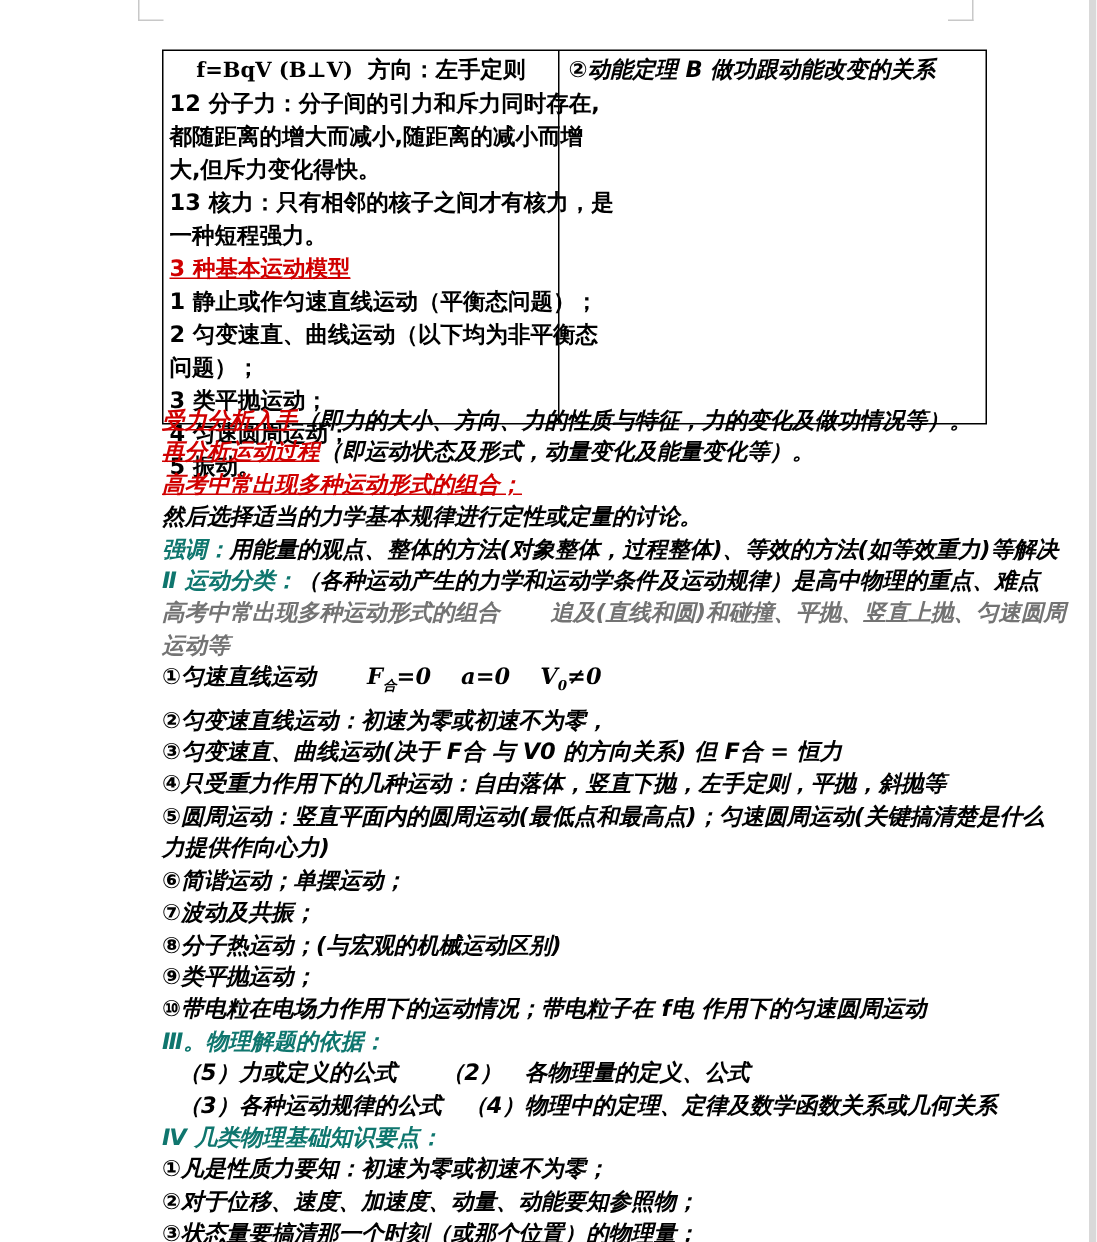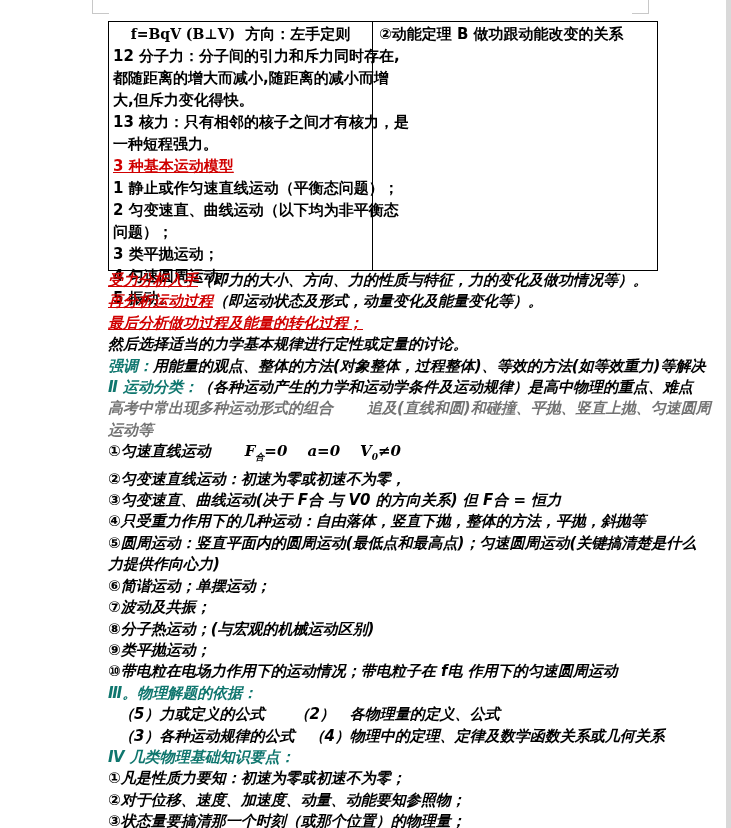--- a/index.html
+++ b/index.html
@@ -41,37 +41,38 @@
   }
   .guide-tl-h { left: 92px;  top: 13px;  width: 17px; height: 1px; }
   .guide-tl-v { left: 92px;  top: 0px;   width: 1px;  height: 14px; }
   .guide-tr-h { left: 632px; top: 13px;  width: 17px; height: 1px; }
   .guide-tr-v { left: 648px; top: 0px;   width: 1px;  height: 14px; }
 
   
   .tbl {
     position: absolute;
     left: 108px;
-    top: 21px;
+    top: 33px;
     width: 550px;
     height: 250px;
     border: 1px solid #000000;
     box-sizing: border-box;
     display: flex;
   }
   .tbl-col-left {
     width: 264px;
     box-sizing: border-box;
     border-right: 1px solid #000000;
     padding: 1px 4px 0 4px;
   }
   .tbl-col-right {
     flex: 1;
     box-sizing: border-box;
     padding: 1px 4px 0 6px;
+    font-style: italic;
   }
 
   .ln {
     font-size: 15px;
     line-height: 22px;
     white-space: nowrap;
     font-weight: bold;
     letter-spacing: 0px;
   }
 
@@ -155,39 +156,39 @@
     </div>
 
   </div>
 
   <div class="body-area">
 
     <div class="p"><span class="red-ul">受力分析入手</span><span>（即力的大小、方向、力的性质与特征，力的变化及做功情况等）。</span></div>
 
     <div class="p"><span class="red-ul">再分析运动过程</span><span>（即运动状态及形式，动量变化及能量变化等）。</span></div>
 
-    <div class="p"><span class="red-ul">最后分析做功过程及能量的转化过程；</span></div>
+    <div class="p"><span class="red-ul">高考中常出现多种运动形式的组合；</span></div>
 
     <div class="p">然后选择适当的力学基本规律进行定性或定量的讨论。</div>
 
     <div class="p"><span class="red">强调：</span><span>用能量的观点、整体的方法(对象整体，过程整体)、等效的方法(如等效重力)等解决</span></div>
 
     <div class="p"><span class="red">Ⅱ 运动分类：</span><span>（各种运动产生的力学和运动学条件及运动规律）是高中物理的重点、难点</span></div>
 
     <div class="p purple"><span>高考中常出现多种运动形式的组合</span><span class="sp-lg"></span><span>追及(直线和圆)和碰撞、平抛、竖直上抛、匀速圆周</span></div>
 
     <div class="p purple">运动等</div>
 
     <div class="p"><span>①</span><span>匀速直线运动</span><span class="sp-lg"></span><span class="mathv">F</span><span class="sub">合</span><span class="mathv">=0</span><span class="sp-md"></span><span class="mathv">a=0</span><span class="sp-md"></span><span class="mathv">V</span><span class="sub">0</span><span class="mathv">≠0</span></div>
 
     <div class="p"><span>②</span><span>匀变速直线运动：初速为零或初速不为零，</span></div>
 
     <div class="p"><span>③</span><span>匀变速直、曲线运动(决于 F合 与 V0 的方向关系) 但 F合 = 恒力</span></div>
 
-    <div class="p"><span>④</span><span>只受重力作用下的几种运动：自由落体，竖直下抛，整体的方法，平抛，斜抛等</span></div>
+    <div class="p"><span>④</span><span>只受重力作用下的几种运动：自由落体，竖直下抛，左手定则，平抛，斜抛等</span></div>
 
     <div class="p"><span>⑤</span><span>圆周运动：竖直平面内的圆周运动(最低点和最高点)；匀速圆周运动(关键搞清楚是什么</span></div>
 
     <div class="p">力提供作向心力)</div>
 
     <div class="p"><span>⑥</span><span>简谐运动；单摆运动；</span></div>
 
     <div class="p"><span>⑦</span><span>波动及共振；</span></div>
 
     <div class="p"><span>⑧</span><span>分子热运动；(与宏观的机械运动区别)</span></div>

